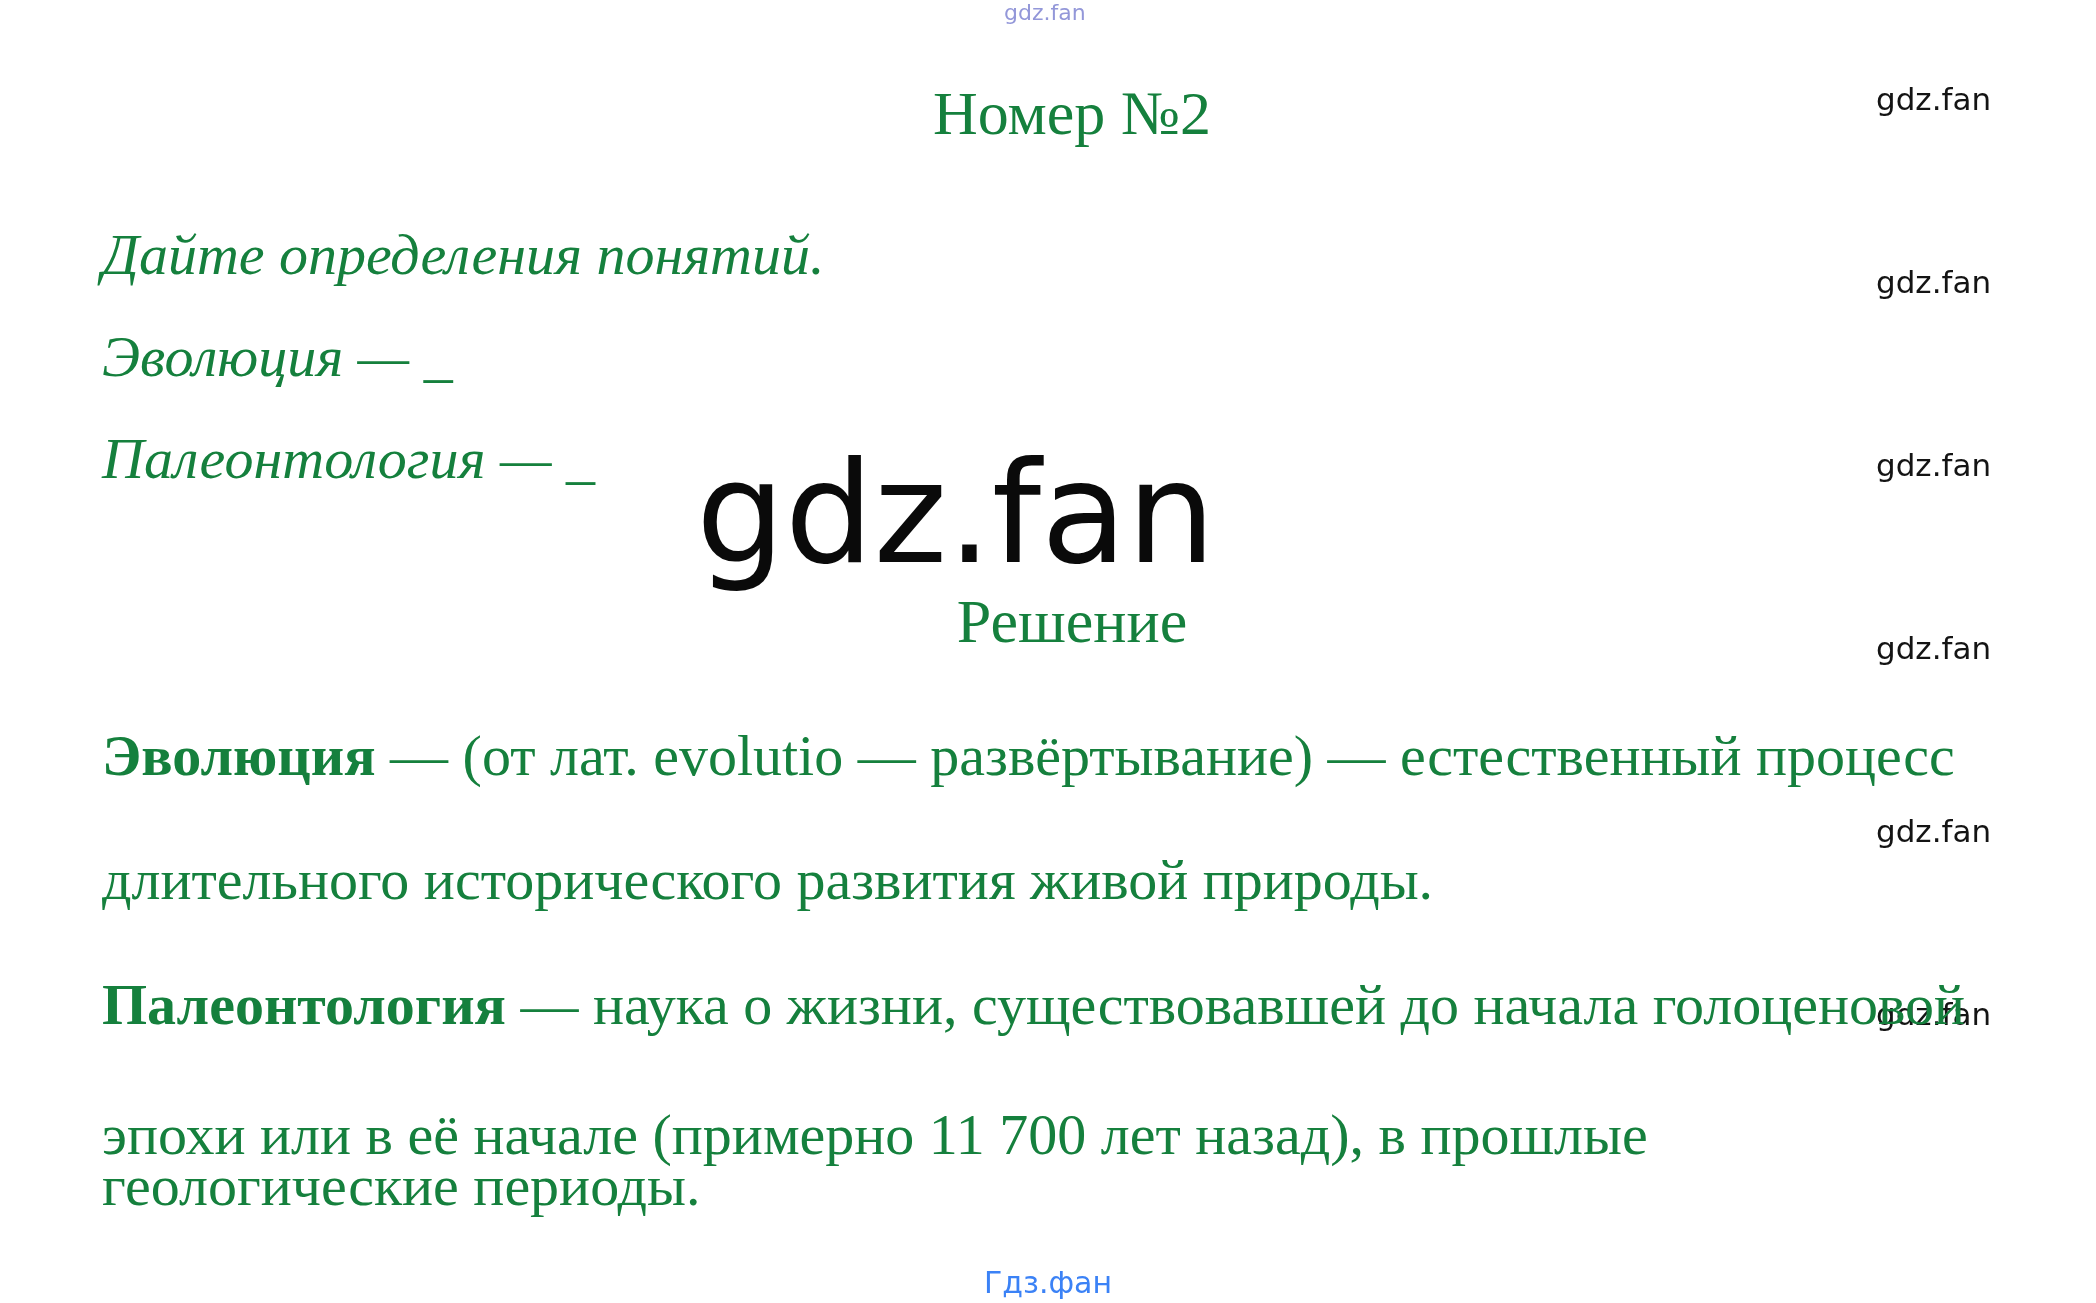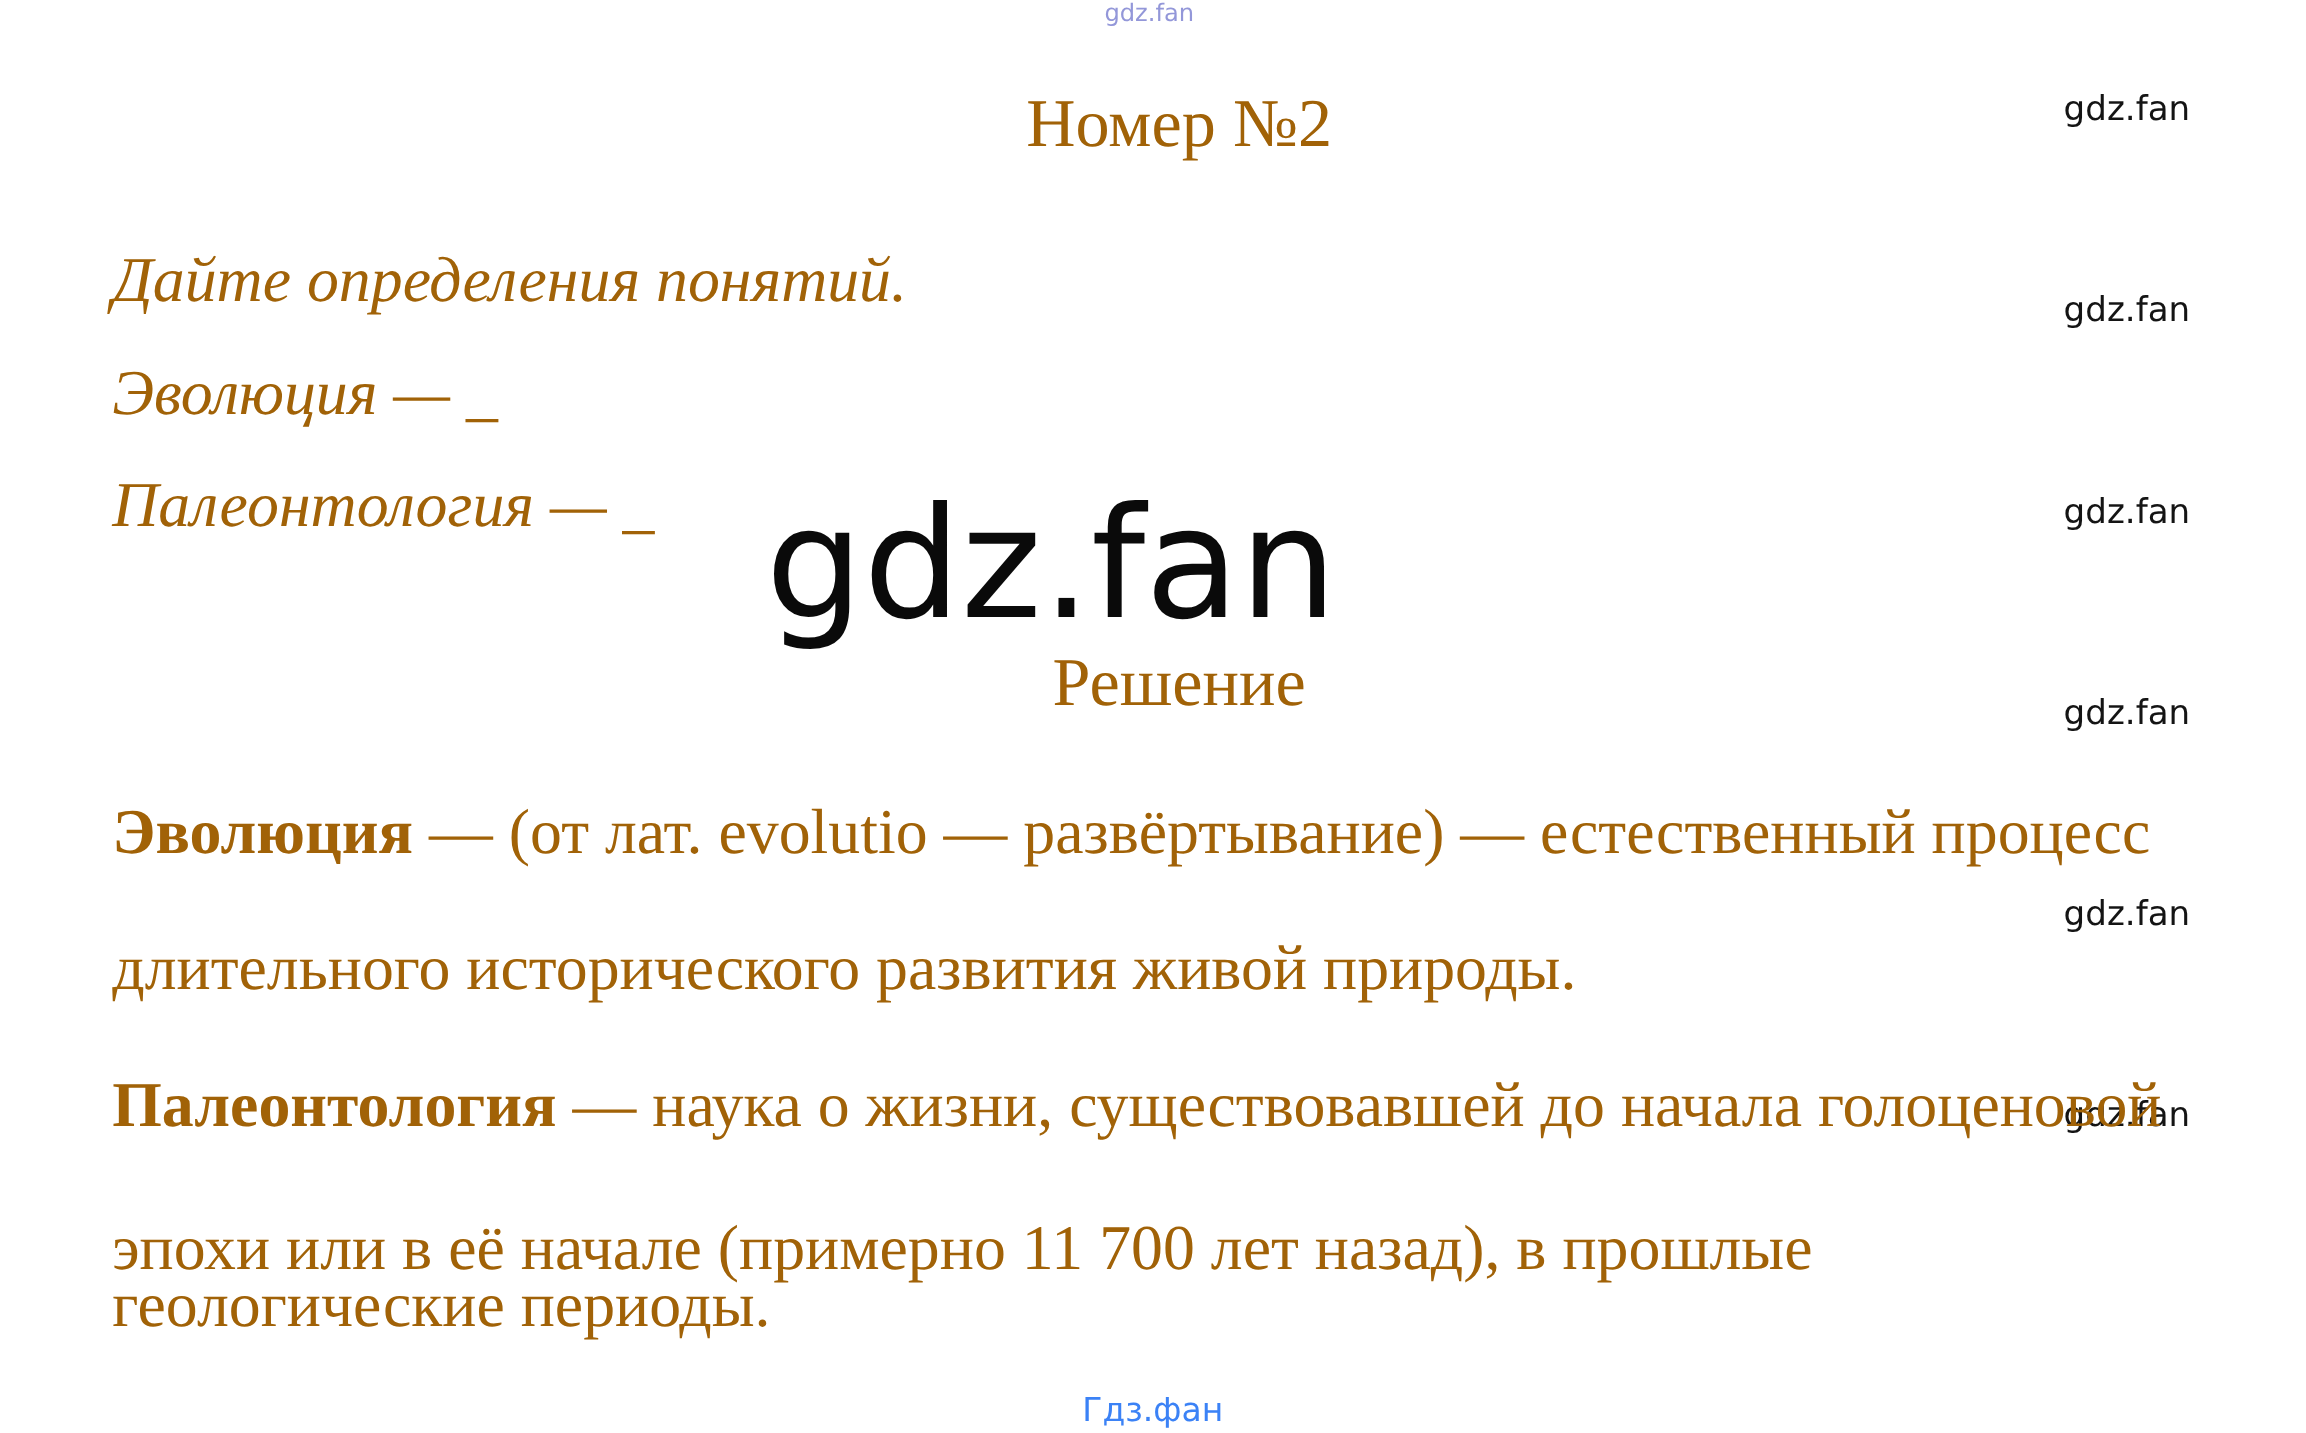--- a/index.html
+++ b/index.html
@@ -11,21 +11,21 @@
     overflow: hidden;
   }
   .page {
     position: relative;
     width: 2096px; height: 1055px;
     background: #ffffff;
   }
   .abs { position: absolute; white-space: nowrap; }
 
   
-  .doc   { font-size: 58px; line-height: 1; color: #a16207; }
+  .doc   { font-size: 58px; line-height: 1; color: #15803d; }
   .doc b { font-weight: bold; }
 
   
   .centered { left: 102px; width: 1940px; text-align: center; }
 
   .title   { font-size: 62px; top: 82px; }
   .heading { font-size: 62px; top: 590px; }
 
   .qline { left: 102px; font-style: italic; }
   .sline { left: 102px; }

